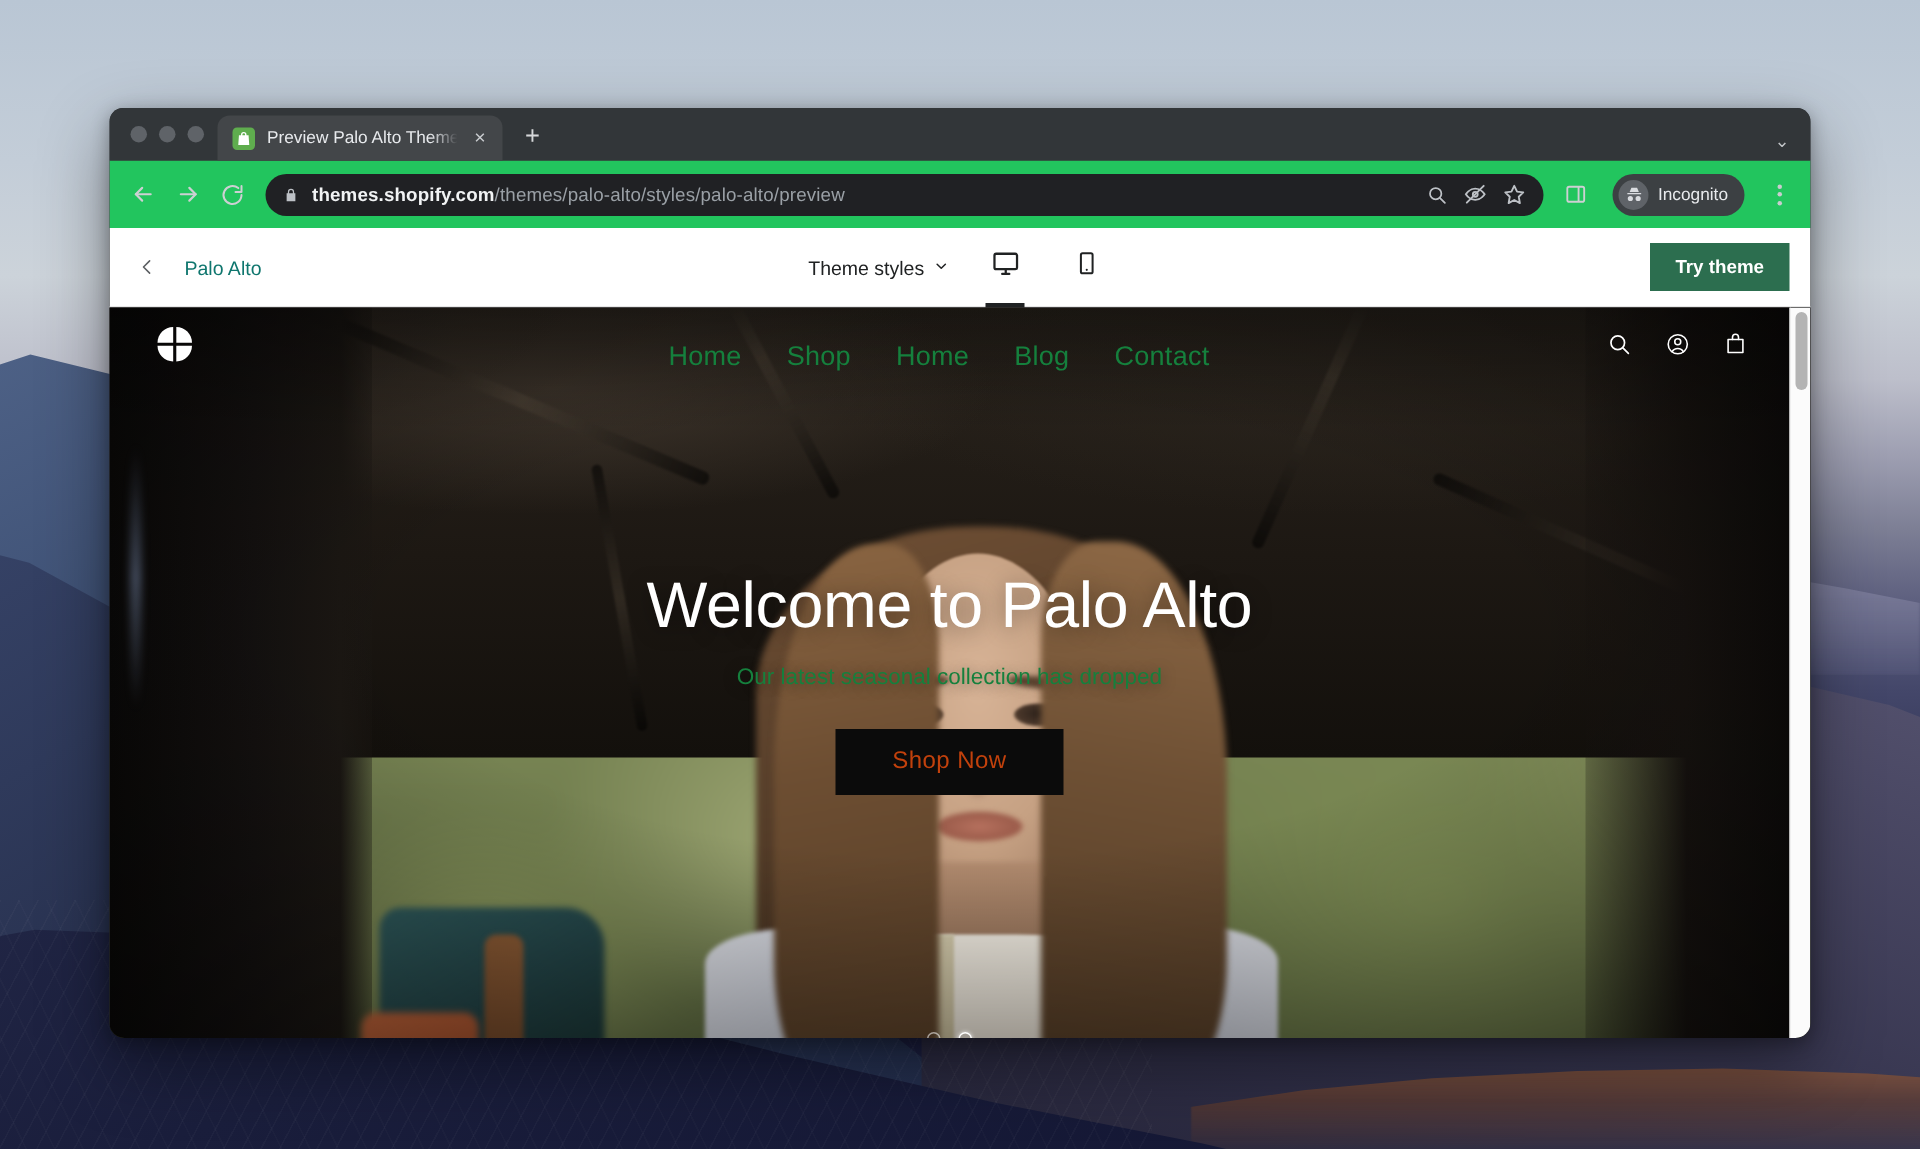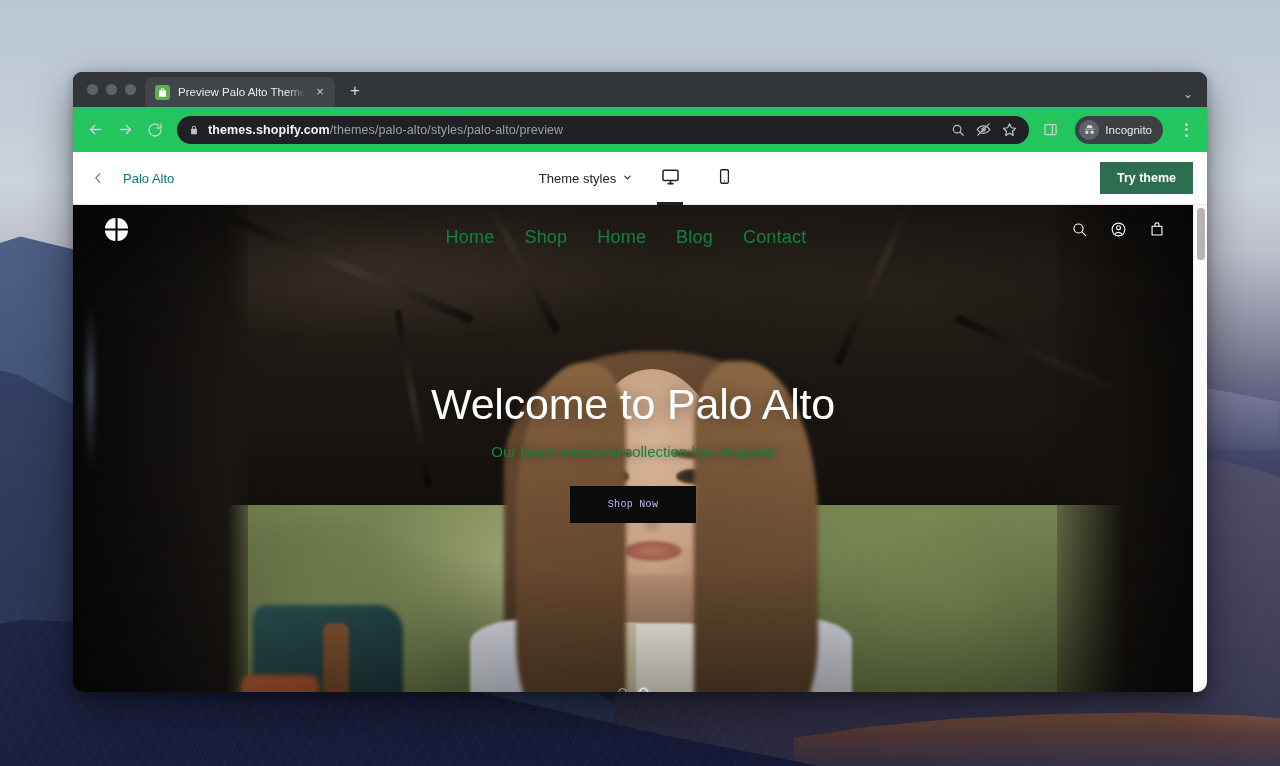--- a/index.html
+++ b/index.html
@@ -433,26 +433,26 @@
   }
   #hero-sub {
     color: #15803d;
     font-size: 15px;
     text-shadow: 0 1px 10px rgba(0,0,0,.4);
     margin-bottom: 26px;
   }
   #hero-cta {
     display: inline-block;
     background: #0b0b0b;
-    color: #c4b5fd;
-    font-size: 10px;
+    color: #c2410c;
+    font-size: 16px;
     letter-spacing: .3px;
     padding: 13px 38px;
     border: none; cursor: pointer;
-    font-family: Liberation Mono, monospace;
+    font-family: Liberation Sans, sans-serif;
   }
   
   #carousel-dots {
     position: absolute; left: 0; right: 14px; bottom: 20px;
     display: flex; justify-content: center; gap: 12px;
     z-index: 5;
   }
   .cdot {
     width: 9px; height: 9px; border-radius: 50%;
     border: 1px solid rgba(255,255,255,.55);

